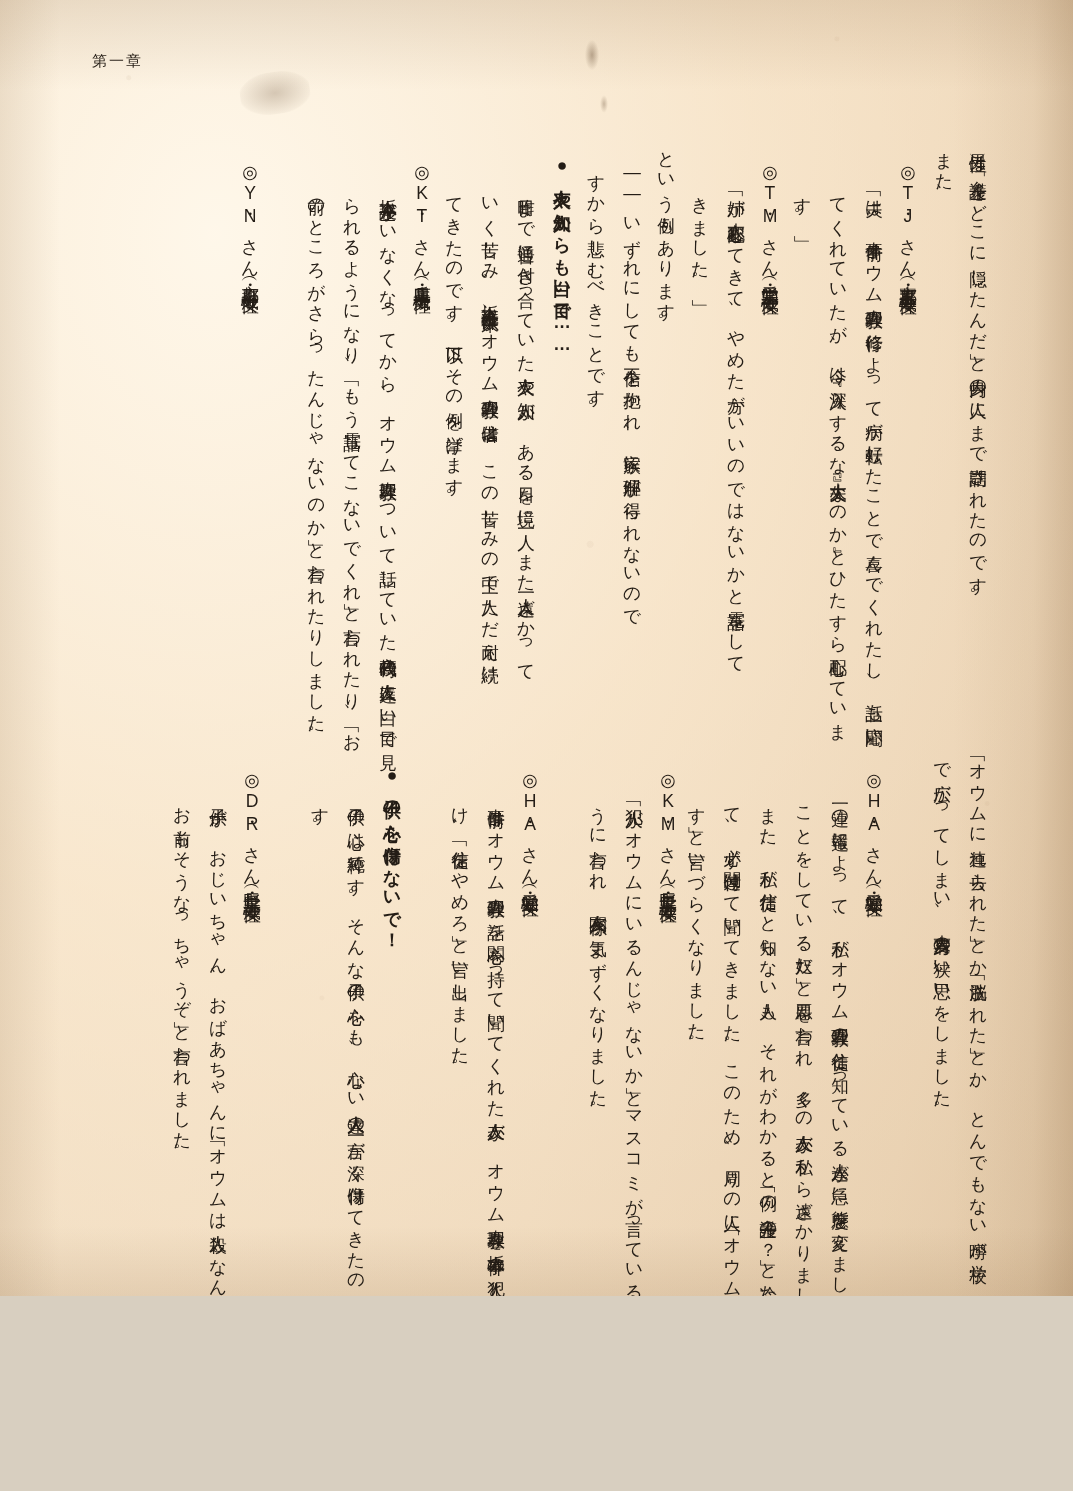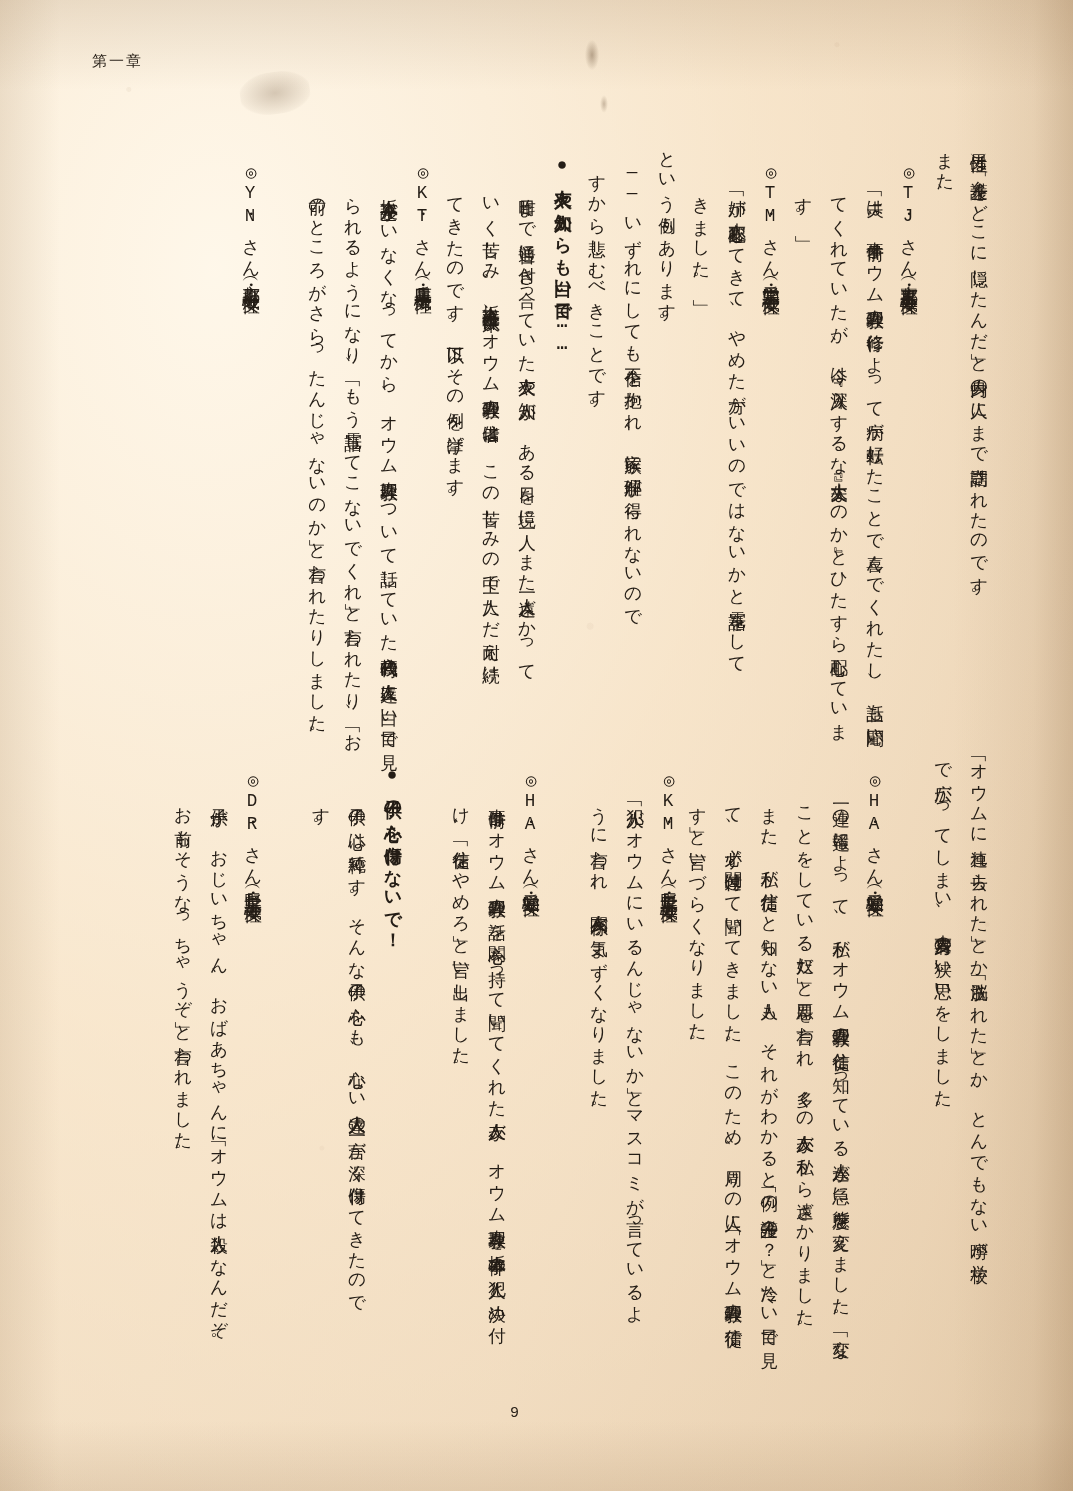--- a/index.html
+++ b/index.html
@@ -3,26 +3,26 @@
 <meta charset="utf-8">
 <style>
   html, body {
     margin: 0;
     padding: 0;
     background: #d8cfc0;
   }
   .page {
     position: relative;
     width: 1073px;
-    height: 1491px;
+    height: 1296px;
     overflow: hidden;
     background:
       radial-gradient(ellipse at 20% 18%, rgba(255,248,235,0.95) 0%, rgba(250,232,206,0.6) 45%, rgba(236,210,178,0.35) 75%, rgba(222,195,160,0.45) 100%),
       linear-gradient(105deg, #f7e9d2 0%, #f5e4cb 35%, #f2dfc4 60%, #ecd6b8 85%, #e2c9a9 100%);
-    font-family: Liberation Mono, monospace;
+    font-family: Liberation Sans, sans-serif;
     color: #241d16;
   }
   
   .grain {
     position: absolute;
     inset: 0;
     pointer-events: none;
     background:
       radial-gradient(circle at 12% 6%, rgba(160,130,95,0.10) 0 2px, transparent 3px),
       radial-gradient(circle at 78% 3%, rgba(160,130,95,0.08) 0 2px, transparent 3px),

